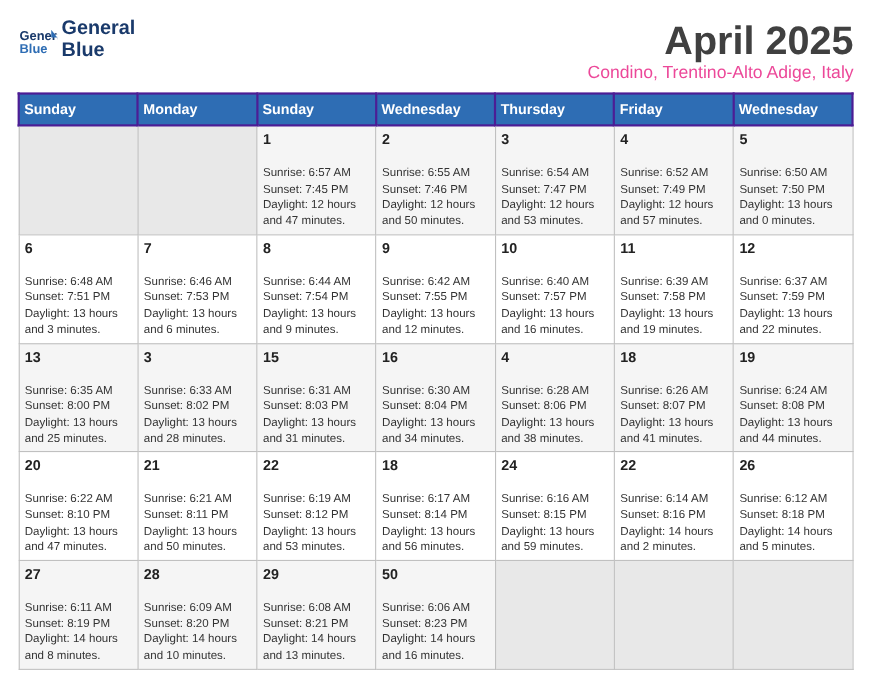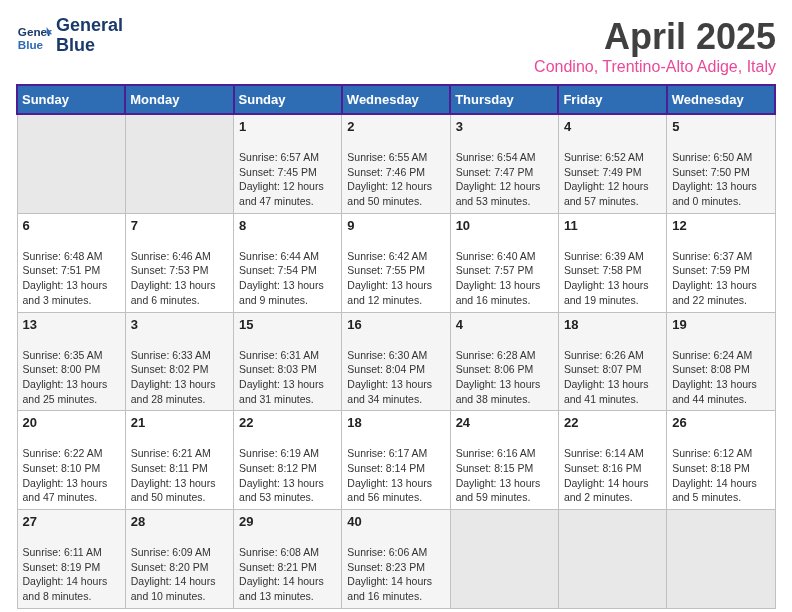--- a/index.html
+++ b/index.html
@@ -245,21 +245,21 @@
         </td>
         <td>
           <span class="day-number">28</span>
           <div class="day-info">Sunrise: 6:09 AM<br>Sunset: 8:20 PM<br>Daylight: 14 hours and 10 minutes.</div>
         </td>
         <td>
           <span class="day-number">29</span>
           <div class="day-info">Sunrise: 6:08 AM<br>Sunset: 8:21 PM<br>Daylight: 14 hours and 13 minutes.</div>
         </td>
         <td>
-          <span class="day-number">40</span>
+          <span class="day-number">50</span>
           <div class="day-info">Sunrise: 6:06 AM<br>Sunset: 8:23 PM<br>Daylight: 14 hours and 16 minutes.</div>
         </td>
         <td class="empty"></td>
         <td class="empty"></td>
         <td class="empty"></td>
       </tr>
     </tbody>
 </table>
 
 </body></html>

